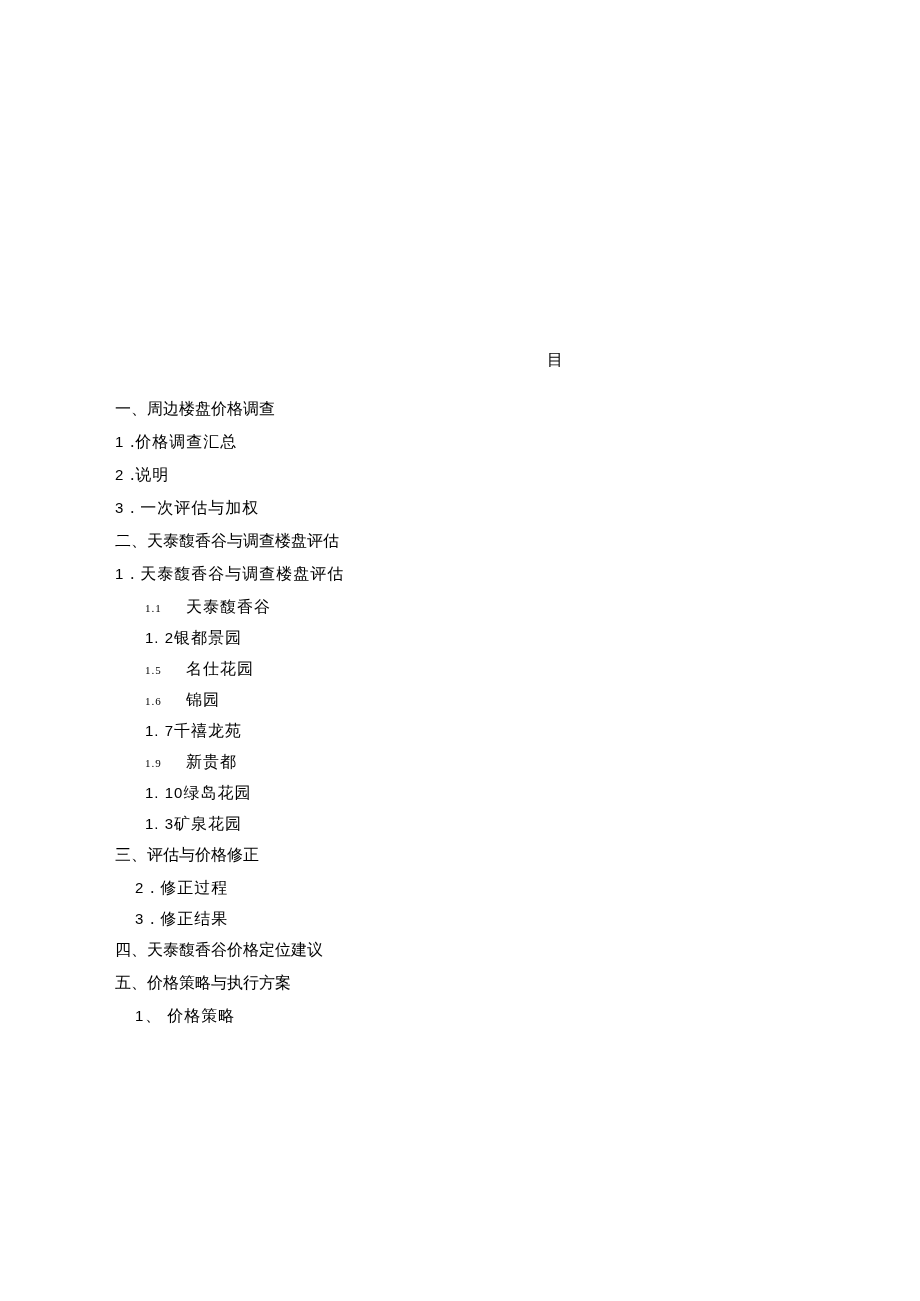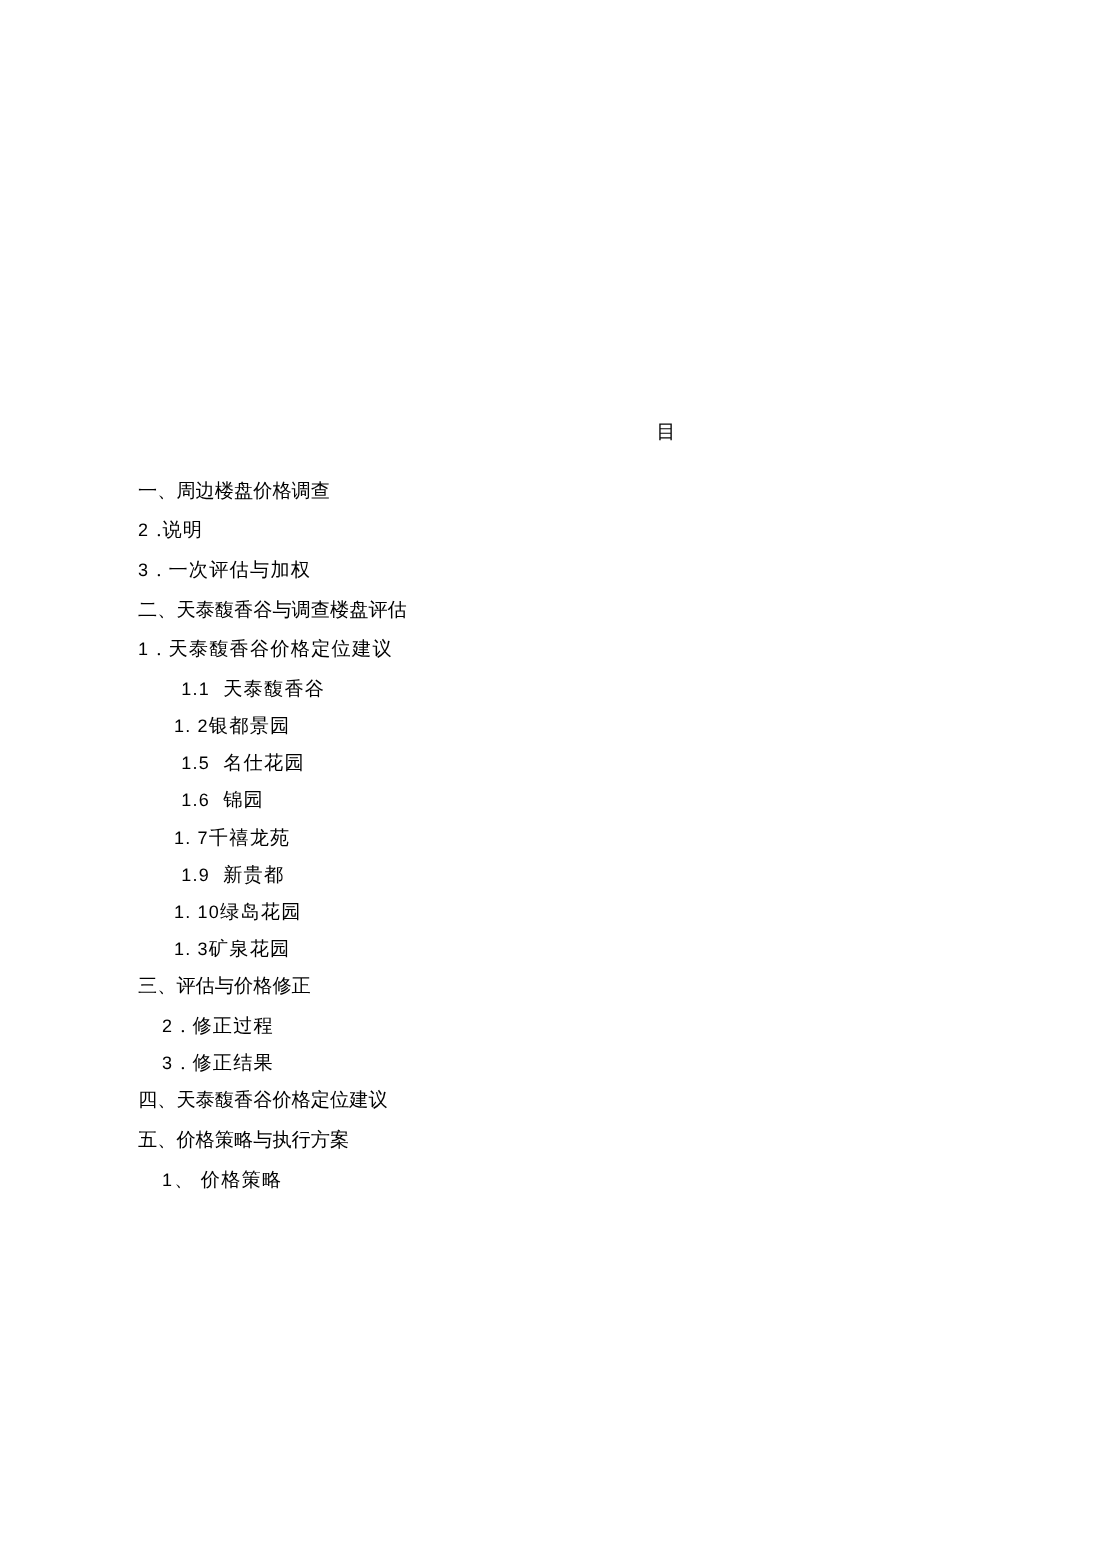--- a/index.html
+++ b/index.html
@@ -38,23 +38,22 @@
     letter-spacing: 1px;
   }
   .sub {
     padding-left: 30px;
     margin-bottom: 10px;
     letter-spacing: 1px;
   }
   .sub-num {
     display: inline-block;
     min-width: 36px;
-    font-family: Liberation Sans, sans-serif;
-    font-size: 15px;
-    text-align: center;
+    font-family: Liberation Serif, serif;
+    font-size: 11px;
   }
   .sub-num-tight {
     display: inline-block;
     font-family: Arial, sans-serif;
     font-size: 15px;
   }
   .num-prefix {
     font-family: Arial, sans-serif;
     font-size: 15px;
     letter-spacing: 2px;
@@ -71,24 +70,25 @@
     letter-spacing: 2px;
   }
 </style>
 </head>
 <body>
 
 <div class="page">
   <div class="header-mu">目</div>
   <div id="toc-body">
       <div class="level1">一、周边楼盘价格调查</div>
+      <div class="level1b"><span class="num-prefix">1</span> <span>.价格调查汇总</span></div>
       <div class="level1b"><span class="num-prefix">2</span> <span>.说明</span></div>
       <div class="level1b"><span class="num-prefix">3</span> <span>. 一次评估与加权</span></div>
       <div class="level1">二、天泰馥香谷与调查楼盘评估</div>
-      <div class="level1b"><span class="num-prefix">1</span> <span>. 天泰馥香谷价格定位建议</span></div>
+      <div class="level1b"><span class="num-prefix">1</span> <span>. 天泰馥香谷与调查楼盘评估</span></div>
       <div class="sub"><span class="sub-num">1.1</span> <span>天泰馥香谷</span></div>
       <div class="sub"><span class="sub-num-tight">1.  2</span><span>银都景园</span></div>
       <div class="sub"><span class="sub-num">1.5</span> <span>名仕花园</span></div>
       <div class="sub"><span class="sub-num">1.6</span> <span>锦园</span></div>
       <div class="sub"><span class="sub-num-tight">1.  7</span><span>千禧龙苑</span></div>
       <div class="sub"><span class="sub-num">1.9</span> <span>新贵都</span></div>
       <div class="sub"><span class="sub-num-tight">1. 10</span><span>绿岛花园</span></div>
       <div class="sub"><span class="sub-num-tight">1. 3</span><span>矿泉花园</span></div>
       <div class="level1">三、评估与价格修正</div>
       <div class="sub2"><span class="sub2-num">2</span> <span>. 修正过程</span></div>

